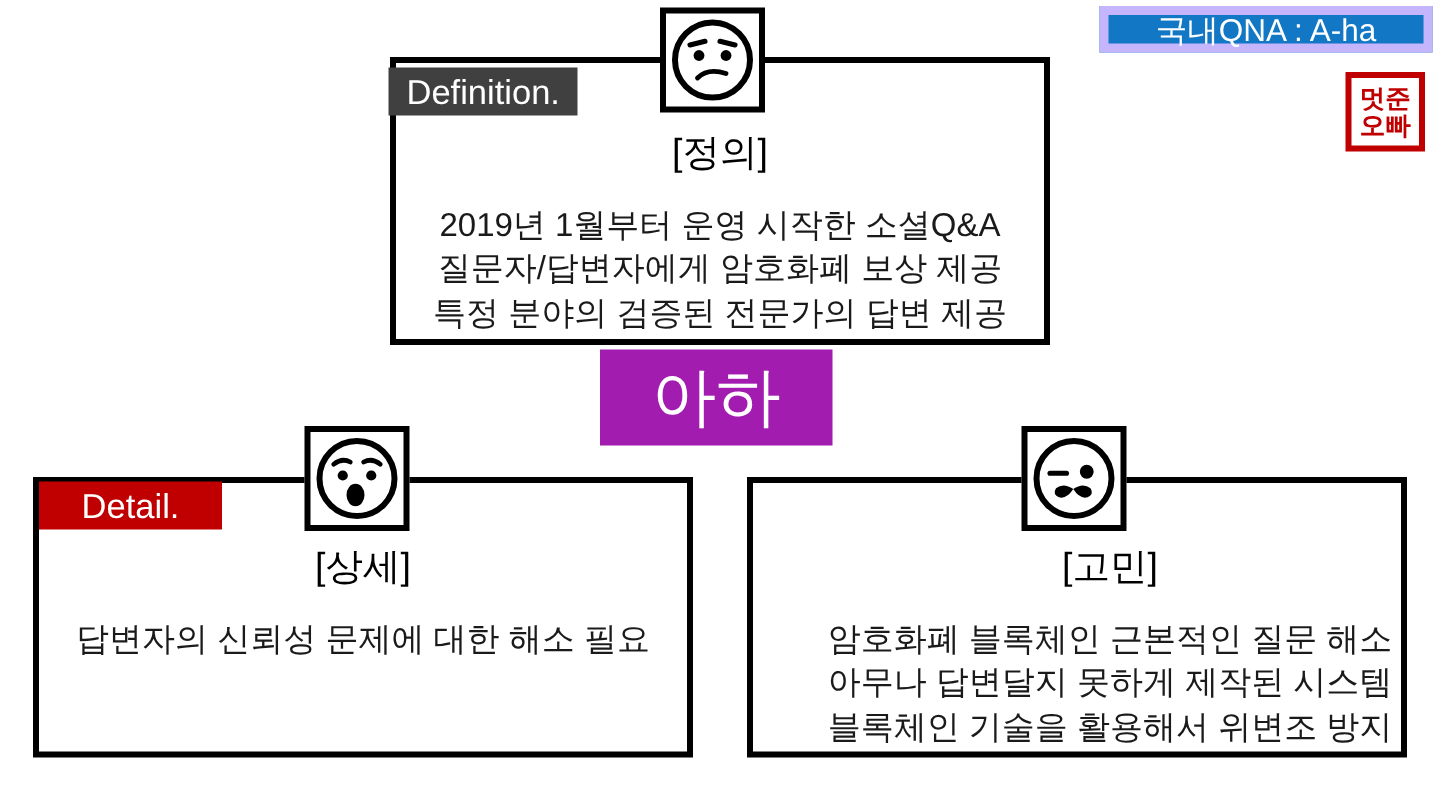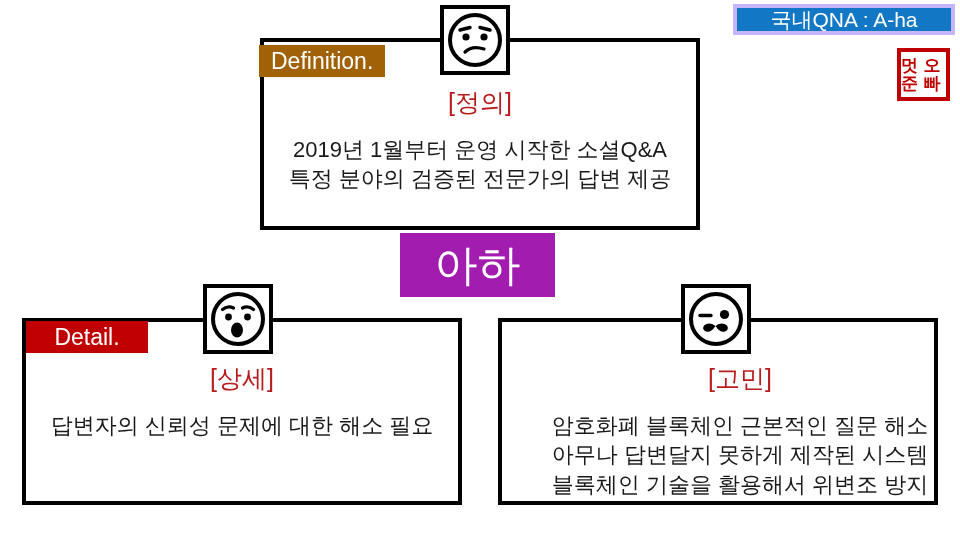--- a/index.html
+++ b/index.html
@@ -17,21 +17,21 @@
   }
 
   
   #header-badge {
     position: absolute;
     left: 733px;
     top: 4px;
     width: 222px;
     height: 31px;
     background: #1277C4;
-    border: 4px solid #c4b5fd;
+    border: 6px solid #c4b5fd;
     box-sizing: border-box;
     display: flex;
     align-items: center;
     justify-content: center;
     color: #ffffff;
     font-size: 21px;
     letter-spacing: 0px;
     white-space: nowrap;
   }
 
@@ -39,21 +39,21 @@
   #stamp {
     position: absolute;
     left: 897px;
     top: 48px;
     width: 53px;
     height: 53px;
     border: 4px solid #C00000;
     box-sizing: border-box;
     background: #ffffff;
     display: flex;
-    flex-direction: row;
+    flex-direction: column;
     align-items: center;
     justify-content: center;
     color: #C00000;
     font-size: 17px;
     font-weight: bold;
     line-height: 1.05;
   }
   #stamp span { display: block; }
 
   
@@ -65,21 +65,21 @@
   }
   .panel-body {
     position: absolute;
     left: 0;
     right: 0;
     top: 0;
     text-align: center;
   }
   .panel-subtitle {
     font-size: 25px;
-    color: #b91c1c;
+    color: #000000;
     line-height: 1.0;
     white-space: nowrap;
   }
   .panel-lines {
     font-size: 22px;
     color: #1a1a1a;
     line-height: 1.33;
     white-space: nowrap;
   }
   .panel-lines div { white-space: nowrap; }
@@ -90,21 +90,21 @@
     height: 32px;
     padding: 0 12px;
     display: flex;
     align-items: center;
     justify-content: center;
     color: #ffffff;
     font-size: 23px;
     white-space: nowrap;
     z-index: 6;
   }
-  #label-definition { background: #a16207; }
+  #label-definition { background: #404040; }
   #label-detail     { background: #C00000; }
   #label-debating   { background: #1277C4; }
 
   
   .emoji-tile {
     position: absolute;
     width: 70px;
     height: 70px;
     border: 4px solid #000000;
     box-sizing: border-box;
@@ -145,20 +145,21 @@
   <div id="stamp">
     <span>멋준</span>
     <span>오빠</span>
   </div>
 
   <div class="panel" id="panel-definition" style="left:260px; top:38px; width:440px; height:192px;">
     <div class="panel-body" style="top:48px;">
       <div class="panel-subtitle">[정의]</div>
       <div class="panel-lines" style="margin-top:20px;">
         <div>2019년 1월부터 운영 시작한 소셜Q&amp;A</div>
+        <div>질문자/답변자에게 암호화폐 보상 제공</div>
         <div>특정 분야의 검증된 전문가의 답변 제공</div>
       </div>
     </div>
   </div>
   <div class="cat-label" id="label-definition" style="left:259px; top:45px;">
     <span>Definition.</span>
   </div>
 
   <div class="emoji-tile" id="emoji-definition" style="left:440px; top:5px;">
     <svg width="58" height="58" viewBox="0 0 58 58" aria-hidden="true">

